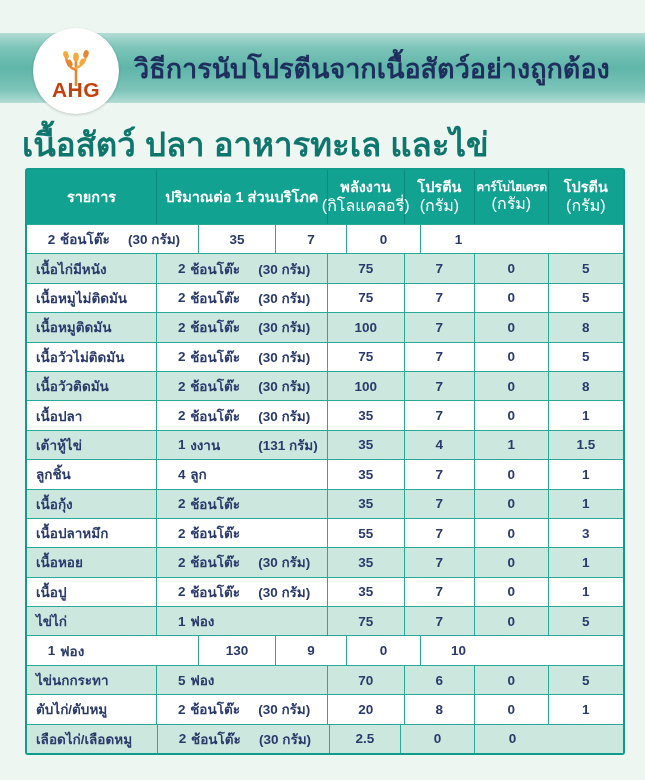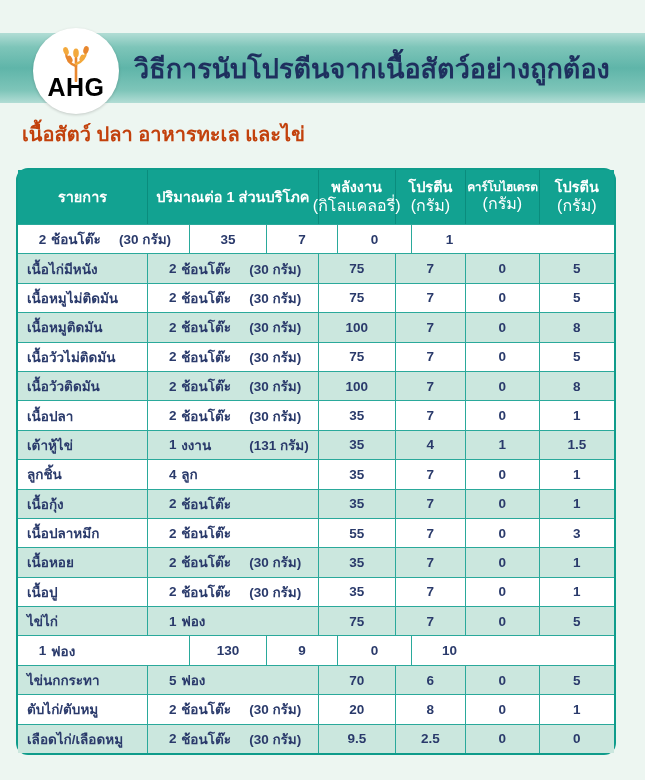--- a/index.html
+++ b/index.html
@@ -15,35 +15,35 @@
     background:linear-gradient(180deg,#b2ddd5 0%,#7ec5b9 20%,#5fb5a9 50%,#7ec5b9 82%,#b2ddd5 100%);
   }
   .logo{
     position:absolute;left:33px;top:28px;width:86px;height:86px;border-radius:50%;
     background:#ffffff;box-shadow:0 1px 3px rgba(0,0,0,.18);
     display:flex;flex-direction:column;align-items:center;justify-content:flex-end;
     padding-bottom:14px;box-sizing:border-box;z-index:2;
   }
   .logo-plant{margin-bottom:-7px;}
   .logo-text{
-    font-size:25px;font-weight:bold;color:#000000;letter-spacing:.5px;line-height:1;
+    font-size:21px;font-weight:bold;color:#c2410c;letter-spacing:.5px;line-height:1;
   }
   .band-title{
     position:absolute;left:134px;top:33px;height:70px;display:flex;align-items:center;
     font-size:27px;font-weight:bold;color:#1e2f5e;white-space:nowrap;
   }
   
   .section-title{
     position:absolute;left:22px;top:118px;
-    font-size:20px;font-weight:bold;color:#c2410c;white-space:nowrap;text-align:right;
+    font-size:33px;font-weight:bold;color:#0f766e;white-space:nowrap;text-align:right;
   }
   
   .ntable{
-    position:absolute;left:16px;top:168px;width:600px;
-    border:2px solid #0f9c8b;border-radius:12px;background:#ffffff;
+    position:absolute;left:25px;top:168px;width:600px;
+    border:2px solid #0f9c8b;border-radius:3px;background:#ffffff;
     box-sizing:border-box;
   }
   .trow{display:flex;}
   .thead{
     height:54px;background:#12a291;
   }
   .thead .tcell{
     display:flex;flex-direction:column;align-items:center;justify-content:center;
     color:#ffffff;border-right:1px solid #0a8c7d;
   }
@@ -319,19 +319,18 @@
         <div class="tcell c5">0</div>
         <div class="tcell c6">1</div>
       </div>
       <div class="trow tbody-row alt">
         <div class="tcell c1">เลือดไก่/เลือดหมู</div>
         <div class="tcell c2">
           <span class="sv-qty">2</span>
           <span class="sv-unit">ช้อนโต๊ะ</span>
           <span class="sv-note">(30 กรัม)</span>
         </div>
-        <div class="tcell c3">9.5</div>
         <div class="tcell c4">2.5</div>
         <div class="tcell c5">0</div>
         <div class="tcell c6">0</div>
       </div>
     </div>
 </div>
 
 </body></html>

